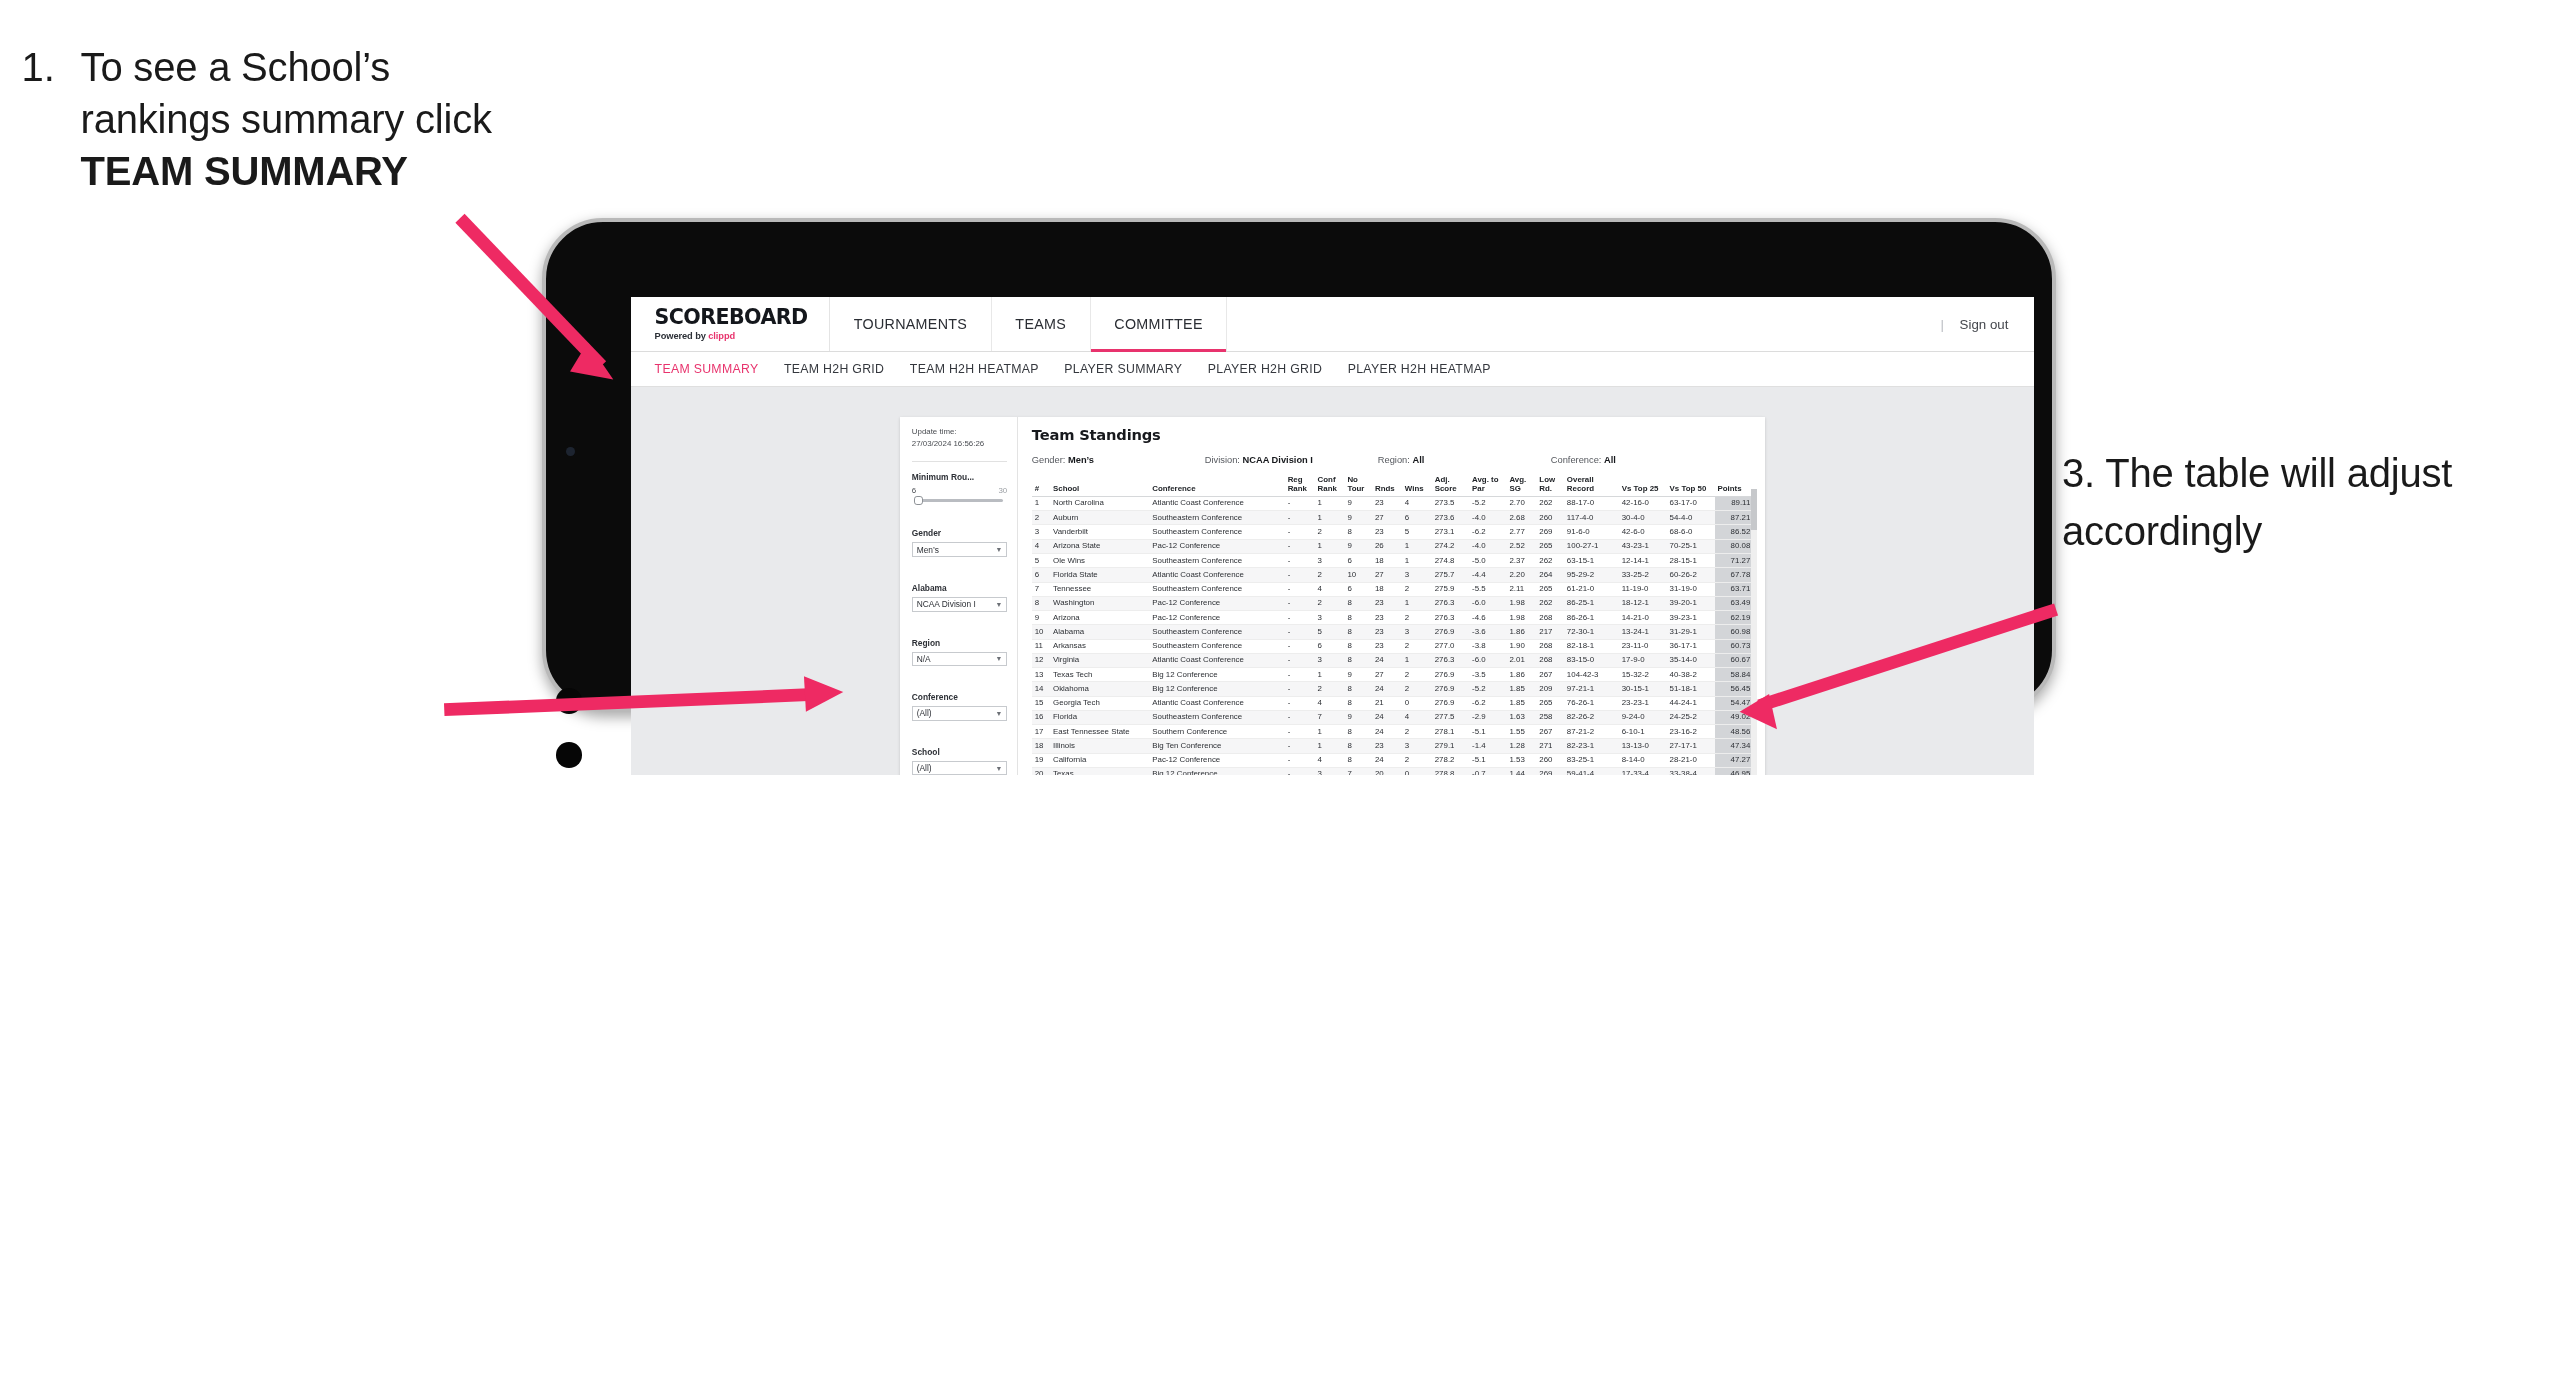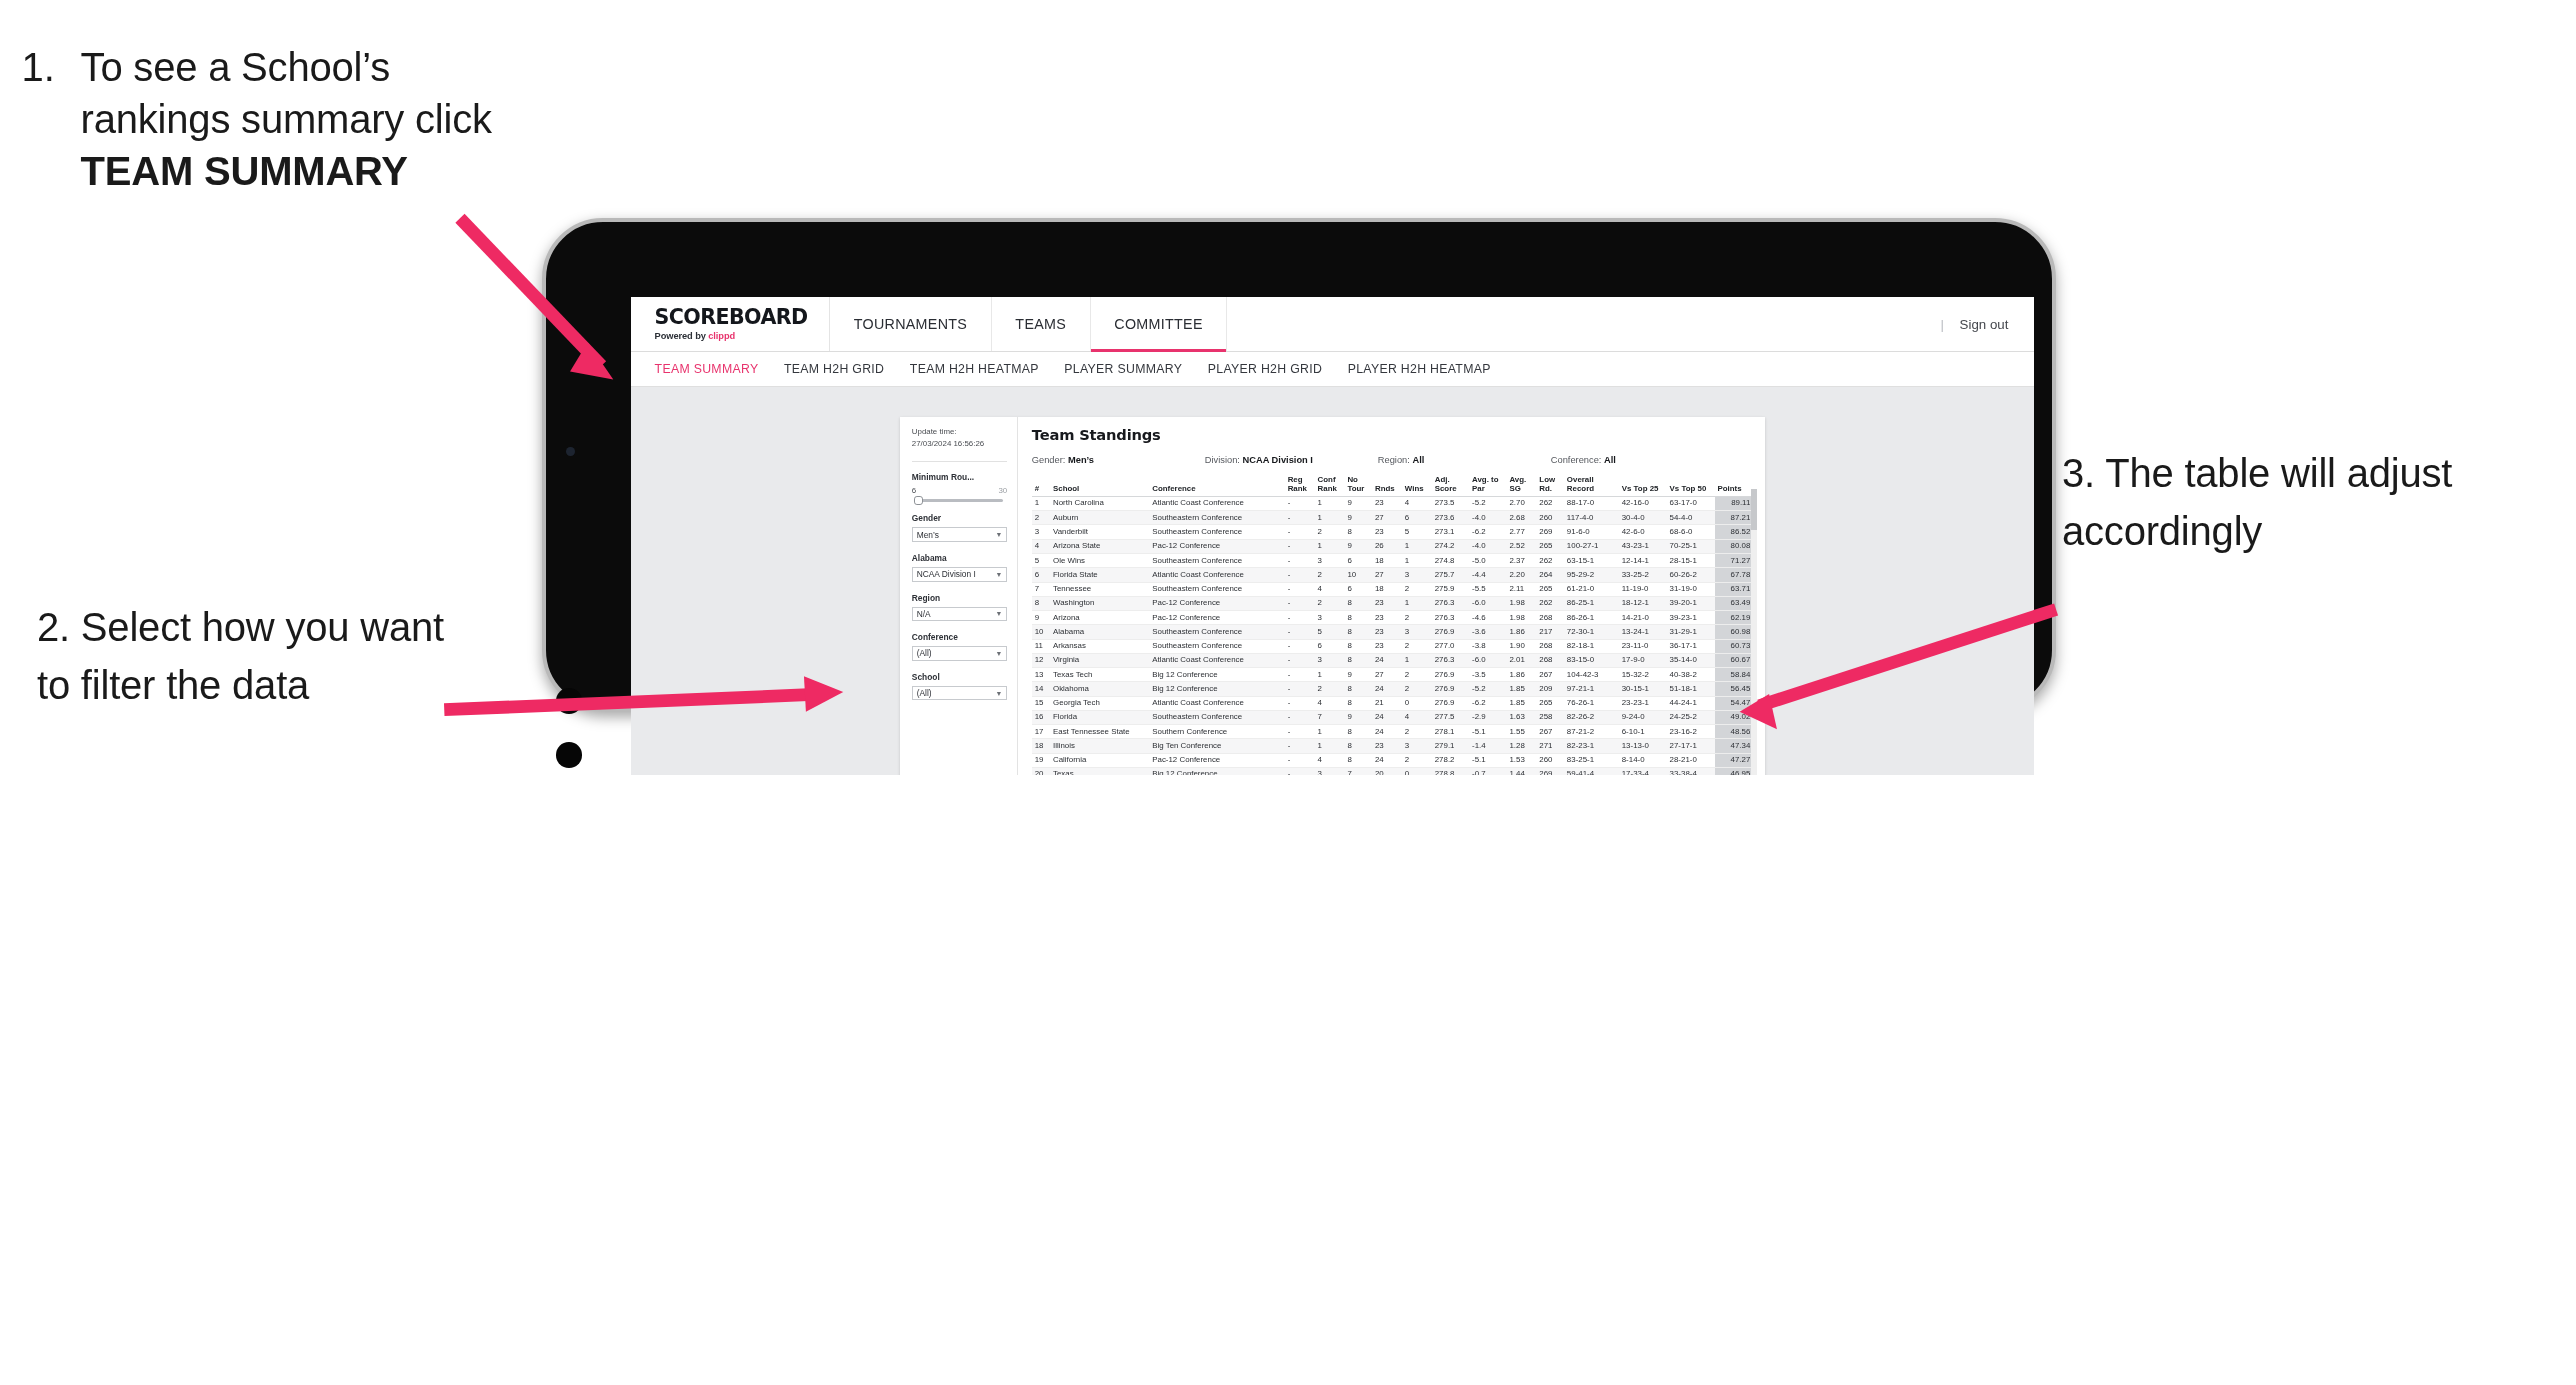--- a/index.html
+++ b/index.html
@@ -168,21 +168,21 @@
   .slider-row .max { color: #9a9ea3; }
   .slider-track {
     height: 3.9px; background: #b9bcc1; border-radius: 2px;
     position: relative; margin: 3.9px 3.9px 0 2px;
   }
   .slider-knob {
     position:absolute; left: 0; top: -2.9px;
     width: 8.8px; height: 9.8px; border-radius: 2.9px;
     background: #ffffff; border: 1px solid #8d9196;
   }
-  .filter-block { margin-top: 11px; }
+  .filter-block { margin-top: 26px; }
   .select {
     height: 14.7px;
     border: 1px solid #c7cace;
     background: #ffffff;
     display: flex; align-items: center;
     padding: 0 3.9px;
     font-size: 8.4px;
     color: #2d3036;
     cursor: pointer;
   }
@@ -265,21 +265,20 @@
 </head>
 <body>
 
 <div id="root">
 
   <div class="callout" id="callout1">
     <span class="num">1.</span>
     <span class="body"><span>To see a School’s rankings summary click </span><b>TEAM SUMMARY</b></span>
   </div>
 
-  <div class="callout" id="callout2">2. Select how you want to filter the data</div>
 
   <div class="callout" id="callout3">3. The table will adjust accordingly</div>
 
   <div id="tablet-body"></div>
   <div class="cam" style="top:447px;"></div>
   <div class="cam" style="top:688px; width:25.6px; height:25.6px; left:556px; background:#060606;"></div>
   <div class="cam" style="top:742px; width:25.6px; height:25.6px; left:556px; background:#060606;"></div>
 
   <div id="tablet-screen">
 

